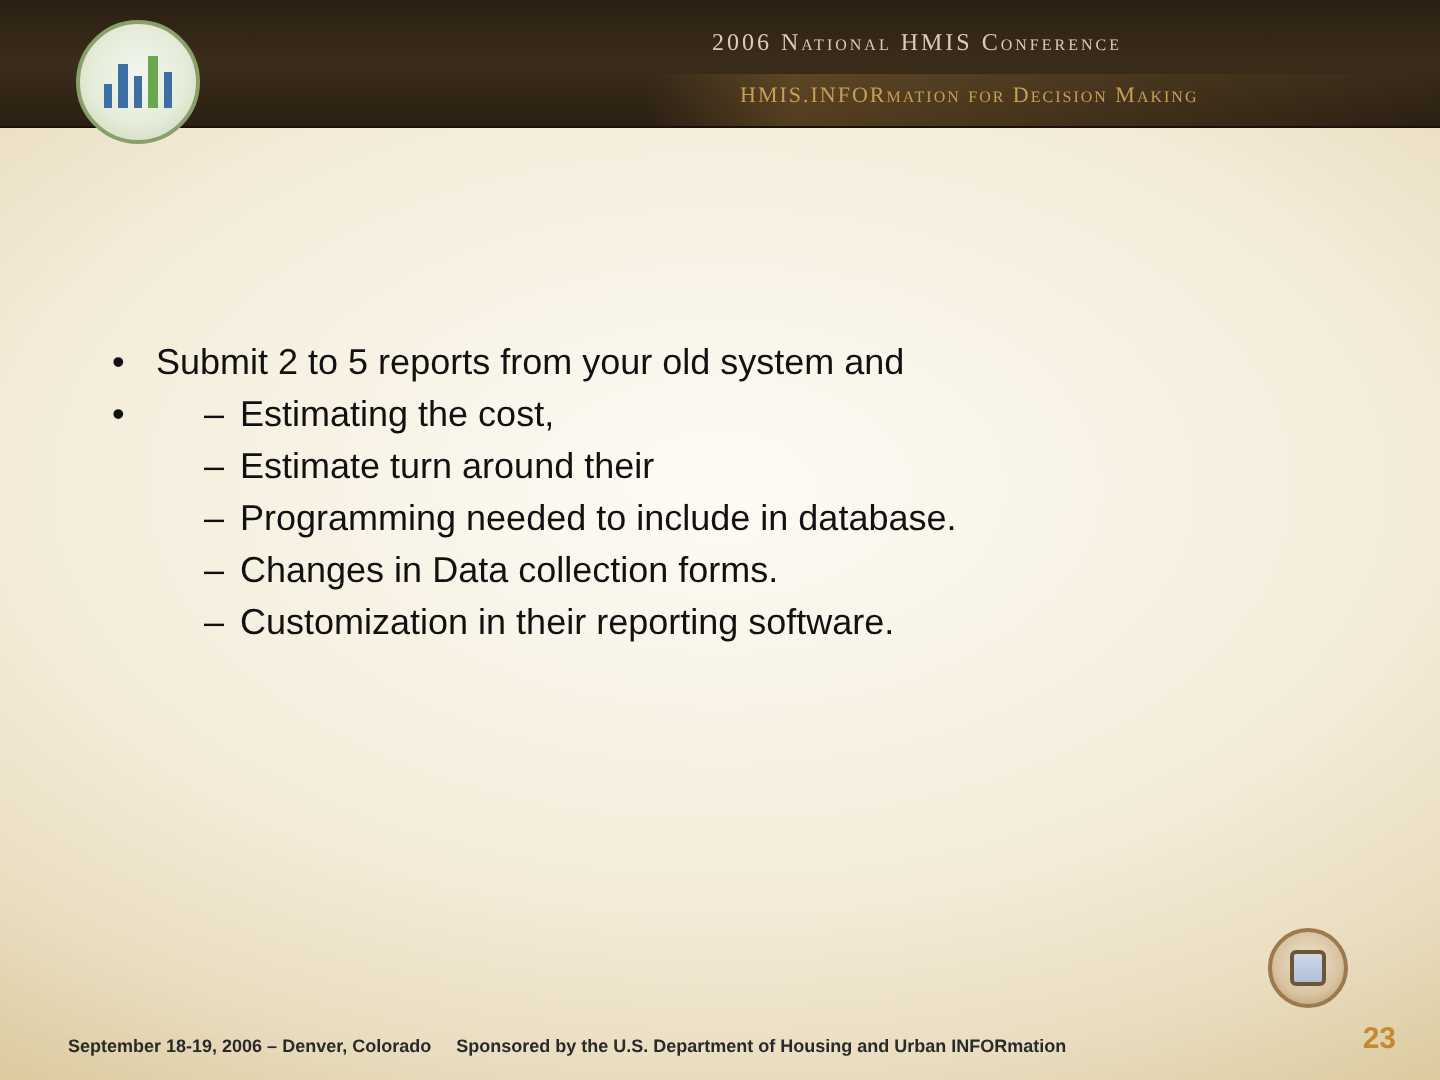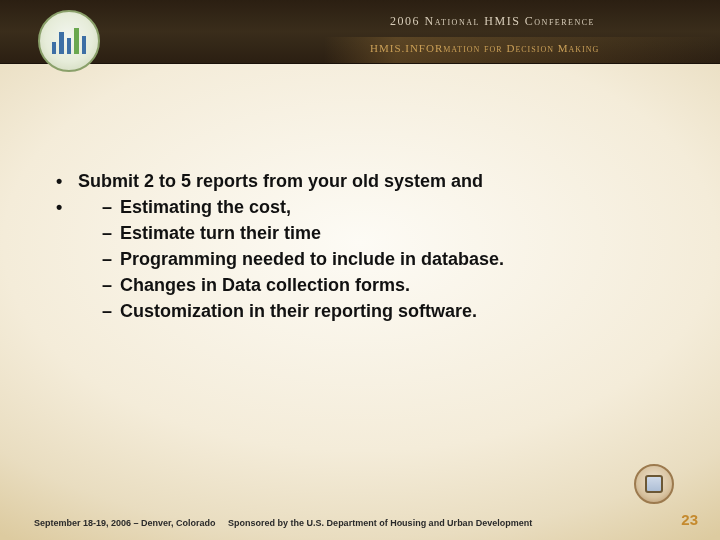--- a/index.html
+++ b/index.html
@@ -23,21 +23,21 @@
     border-bottom: 1px solid #1a120a;
   }
   .top-band::after{
     content:"";
     position:absolute; left:0; right:0; bottom:0; height:26px;
     background: linear-gradient(to right, rgba(160,120,60,0) 0%, rgba(160,120,60,0) 45%, rgba(200,150,70,.25) 55%, rgba(160,120,60,0) 100%);
   }
   .conf-title {
     position: absolute;
     top: 14px;
-    left: 390px;
+    left: 356px;
     color: #d8cdb9;
     font-family: Georgia, 'Times New Roman', serif;
     font-size: 12px;
     letter-spacing: 1.5px;
     font-variant: small-caps;
   }
   .conf-sub {
     position: absolute;
     top: 42px;
     left: 370px;
@@ -83,21 +83,21 @@
   .content {
     position: absolute;
     top: 168px;
     left: 50px;
     right: 60px;
     color: #111;
     font-size: 18px;
     line-height: 1.45;
   }
   .bullets { list-style: none; }
-  .bullets > li { position: relative; padding-left: 28px; margin-bottom: 0; font-weight: bold; }
+  .bullets > li { position: relative; padding-left: 28px; margin-bottom: 0; }
   .bullets > li::before {
     content: "•";
     position: absolute;
     left: 6px;
     top: 0;
     color: #111;
     font-size: 18px;
   }
   .subbullets { list-style: none; margin-top: 0; }
   .subbullets li { position: relative; padding-left: 42px; }
@@ -161,35 +161,35 @@
     <div class="conf-sub">HMIS.INFORmation for Decision Making</div>
   </div>
 
 
   <div class="content">
     <ul class="bullets">
       <li>Submit 2 to 5 reports from your old system and</li>
       <li>
         <ul class="subbullets">
           <li>Estimating the cost,</li>
-          <li>Estimate turn their time</li>
+          <li>Estimate turn around their</li>
           <li>Programming needed to include in database.</li>
           <li>Changes in Data collection forms.</li>
           <li>Customization in their reporting software.</li>
         </ul>
       </li>
     </ul>
   </div>
 
   <div class="footer-seal">
       <div></div>
     </div>
 
   <div class="footer">
     <div class="footer-left">
       <span>September 18-19, 2006 – Denver, Colorado</span>
       &nbsp;&nbsp;&nbsp;
-      <span>Sponsored by the U.S. Department of Housing and Urban Development</span>
+      <span>Sponsored by the U.S. Department of Housing and Urban INFORmation</span>
     </div>
     <div class="footer-right">23</div>
   </div>
 
 </div>
 
 </body></html>

